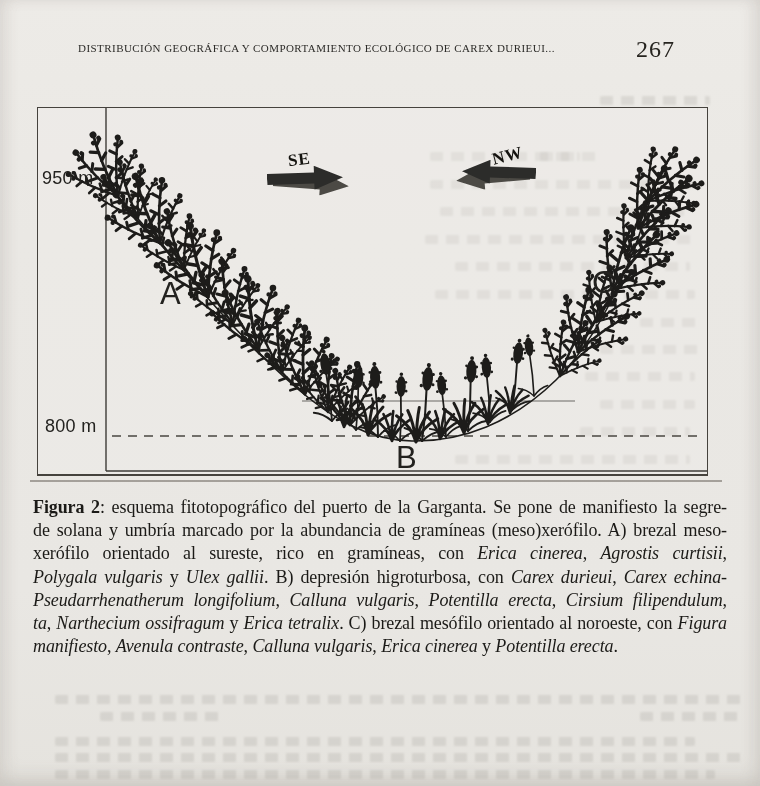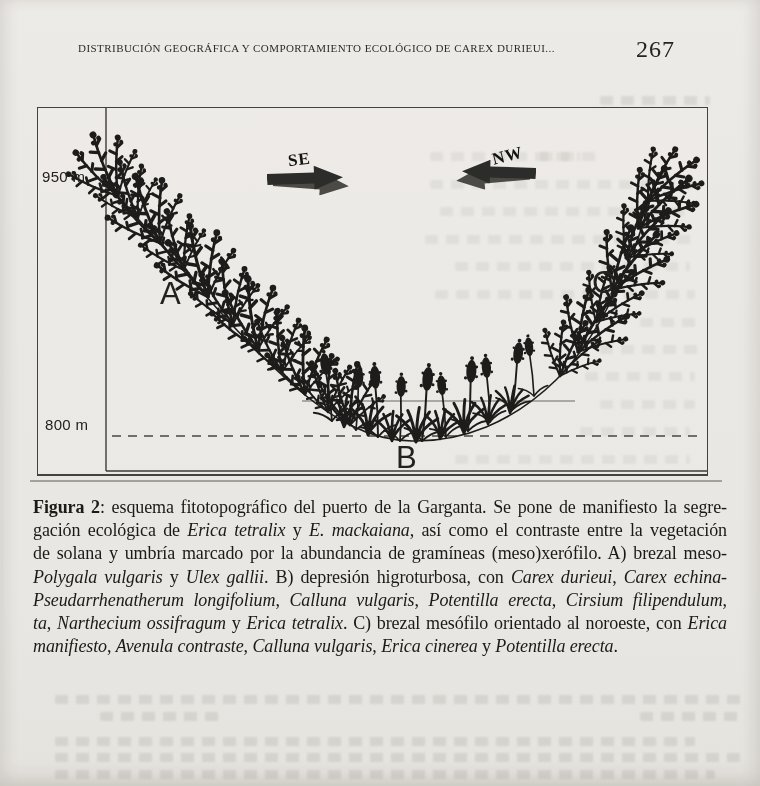--- a/index.html
+++ b/index.html
@@ -37,21 +37,21 @@
     position:absolute;left:30px;top:480px;width:692px;height:2px;
     background:#6b665e;opacity:.55;
   }
   .fig-svg{position:absolute;left:37px;top:107px;width:671px;height:369px;}
   .st{stroke:#1d1c1a;fill:none;stroke-width:1.7;stroke-linecap:round;}
   .st2{stroke:#1d1c1a;fill:none;stroke-width:2;stroke-linecap:round;}
   .lf{stroke:#1d1c1a;fill:none;stroke-width:2;stroke-linecap:round;}
   .dot{fill:#1d1c1a;stroke:none;}
   .elev{
     position:absolute;font-family:"Liberation Sans",sans-serif;
-    font-size:15px;color:#23221f;letter-spacing:.3px;
+    font-size:18px;color:#23221f;letter-spacing:.3px;
   }
   .zone{
     position:absolute;font-family:"Liberation Sans",sans-serif;
     font-size:31px;color:#23221f;
   }
   .block-arrow{position:absolute;}
   .block-arrow .body,.block-arrow .echo{position:absolute;left:0;top:0;width:100%;height:100%;}
   .arrow-se .body,.arrow-se .echo{clip-path:polygon(0% 28%,62% 28%,62% 0%,100% 52%,62% 100%,62% 74%,0% 74%);}
   .arrow-nw .body,.arrow-nw .echo{clip-path:polygon(100% 28%,38% 28%,38% 0%,0% 52%,38% 100%,38% 74%,100% 74%);}
   .block-arrow .body{background:#2c2c2a;z-index:2;}
@@ -209,25 +209,25 @@
     <div class="body"></div>
   </div>
   <div class="arrow-label" style="left:492px;top:146px;transform:rotate(-14deg);">NW</div>
 
   <div class="zone" style="left:160px;top:276px;">A</div>
   <div class="zone" style="left:396px;top:440px;">B</div>
   <div class="zone" style="left:592px;top:265px;">C</div>
 
   <div class="caption">
       <div class="cap-line jl"><b>Figura 2</b><span>: esquema fitotopográfico del puerto de la Garganta. Se pone de manifiesto la segre-</span></div>
-      <div class="cap-line jl"><span>gación ecológica de </span><i>Erica tetralix</i><span> y </span><i>E. mackaiana</i><span>, así como el contraste entre la vegetación</span></div>
       <div class="cap-line jl"><span>de solana y umbría marcado por la abundancia de gramíneas (meso)xerófilo. A) brezal meso-</span></div>
+      <div class="cap-line jl"><span>xerófilo orientado al sureste, rico en gramíneas, con </span><i>Erica cinerea</i><span>, </span><i>Agrostis curtisii</i><span>,</span></div>
       <div class="cap-line jl"><i>Polygala vulgaris</i><span> y </span><i>Ulex gallii</i><span>. B) depresión higroturbosa, con </span><i>Carex durieui</i><span>, </span><i>Carex echina-</i></div>
       <div class="cap-line jl"><i>Pseudarrhenatherum longifolium</i><span>, </span><i>Calluna vulgaris</i><span>, </span><i>Potentilla erecta</i><span>, </span><i>Cirsium filipendulum</i><span>,</span></div>
-      <div class="cap-line jl"><i>ta</i><span>, </span><i>Narthecium ossifragum</i><span> y </span><i>Erica tetralix</i><span>. C) brezal mesófilo orientado al noroeste, con </span><i>Erica</i></div>
+      <div class="cap-line jl"><i>ta</i><span>, </span><i>Narthecium ossifragum</i><span> y </span><i>Erica tetralix</i><span>. C) brezal mesófilo orientado al noroeste, con </span><i>Figura</i></div>
       <div class="cap-line"><i>manifiesto</i><span>, </span><i>Avenula contraste</i><span>, </span><i>Calluna vulgaris</i><span>, </span><i>Erica cinerea</i><span> y </span><i>Potentilla erecta</i><span>.</span></div>
     </div>
 
   <div class="ghost" style="left:55px;top:695px;width:690px;"></div>
   <div class="ghost" style="left:100px;top:712px;width:120px;"></div>
   <div class="ghost" style="left:640px;top:712px;width:100px;"></div>
   <div class="ghost" style="left:55px;top:737px;width:640px;"></div>
   <div class="ghost" style="left:55px;top:753px;width:690px;"></div>
   <div class="ghost" style="left:55px;top:770px;width:660px;"></div>
 

